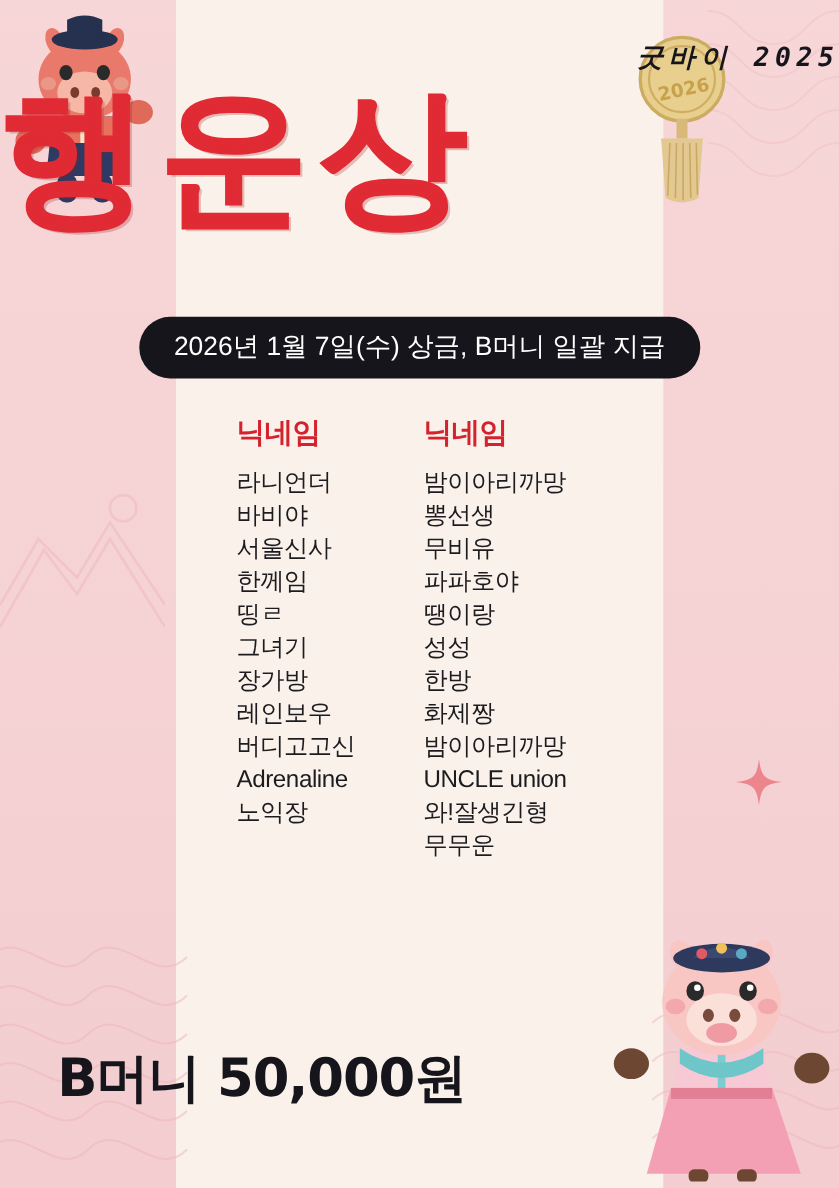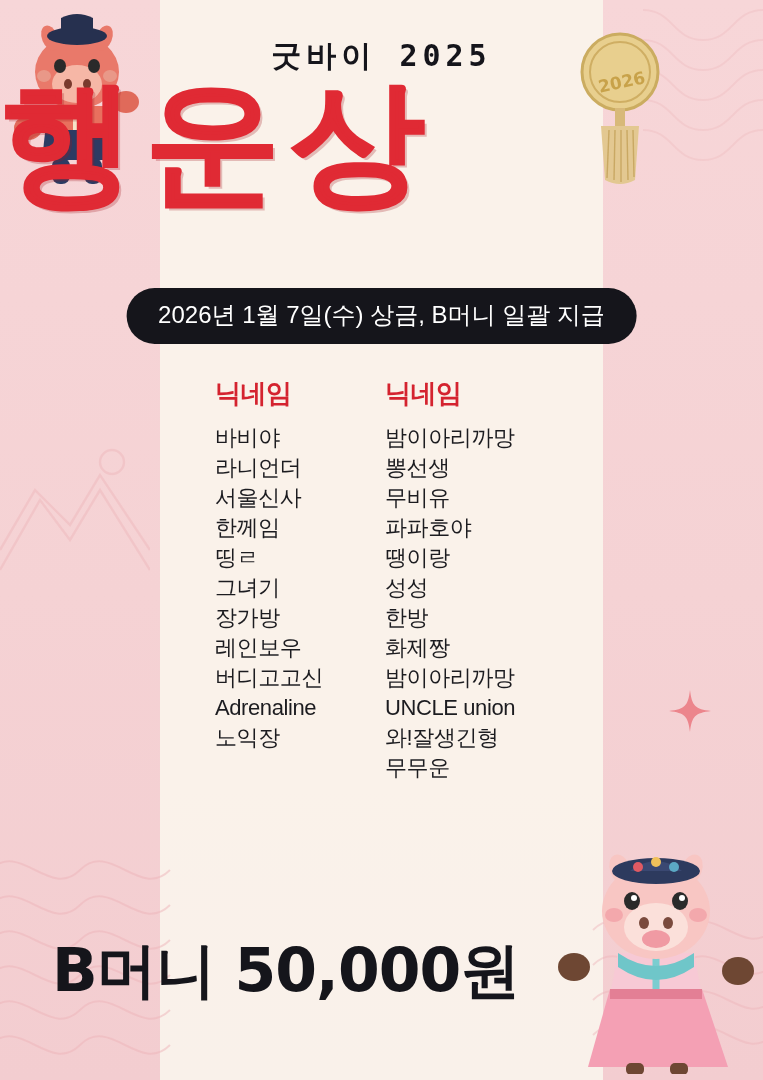--- a/index.html
+++ b/index.html
@@ -62,26 +62,27 @@
     height: 42px;
     opacity: 0.85;
   }
 
   
   .goodbye {
     position: absolute;
     top: 36px;
     left: 0;
     width: 763px;
-    text-align: center;
+    text-align: right;
     font-family: "DejaVu Sans Mono", monospace;
     font-weight: bold;
-    font-size: 30px;
+    font-size: 24px;
     letter-spacing: 5px;
     color: #15151b;
+    font-style: italic;
   }
 
   .big-title {
     position: absolute;
     top: 72px;
     left: 0;
     width: 708px;
     text-align: left;
     font-family: "DejaVu Sans", sans-serif;
     font-weight: bold;
@@ -133,21 +134,21 @@
     line-height: 30px;
     letter-spacing: -0.4px;
     white-space: nowrap;
   }
 
   
   .prize {
     position: absolute;
     left: 52px;
     bottom: 68px;
-    font-size: 60px;
+    font-size: 48px;
     font-weight: bold;
     color: #15151b;
     letter-spacing: -1px;
     font-family: "DejaVu Sans", sans-serif;
   }
 
   
   .char {
     position: absolute;
   }
@@ -264,22 +265,22 @@
 
   <div class="goodbye">굿바이 2025</div>
   <div class="big-title">행운상</div>
 
   <div class="date-pill">2026년 1월 7일(수) 상금, B머니 일괄 지급</div>
 
   <div class="columns">
 
     <div class="col">
       <div class="col-head">닉네임</div>
+      <div class="name">라니언더</div>
       <div class="name">바비야</div>
-      <div class="name">라니언더</div>
       <div class="name">서울신사</div>
       <div class="name">한께임</div>
       <div class="name">띵ㄹ</div>
       <div class="name">그녀기</div>
       <div class="name">장가방</div>
       <div class="name">레인보우</div>
       <div class="name">버디고고신</div>
       <div class="name">Adrenaline</div>
       <div class="name">노익장</div>
     </div>

